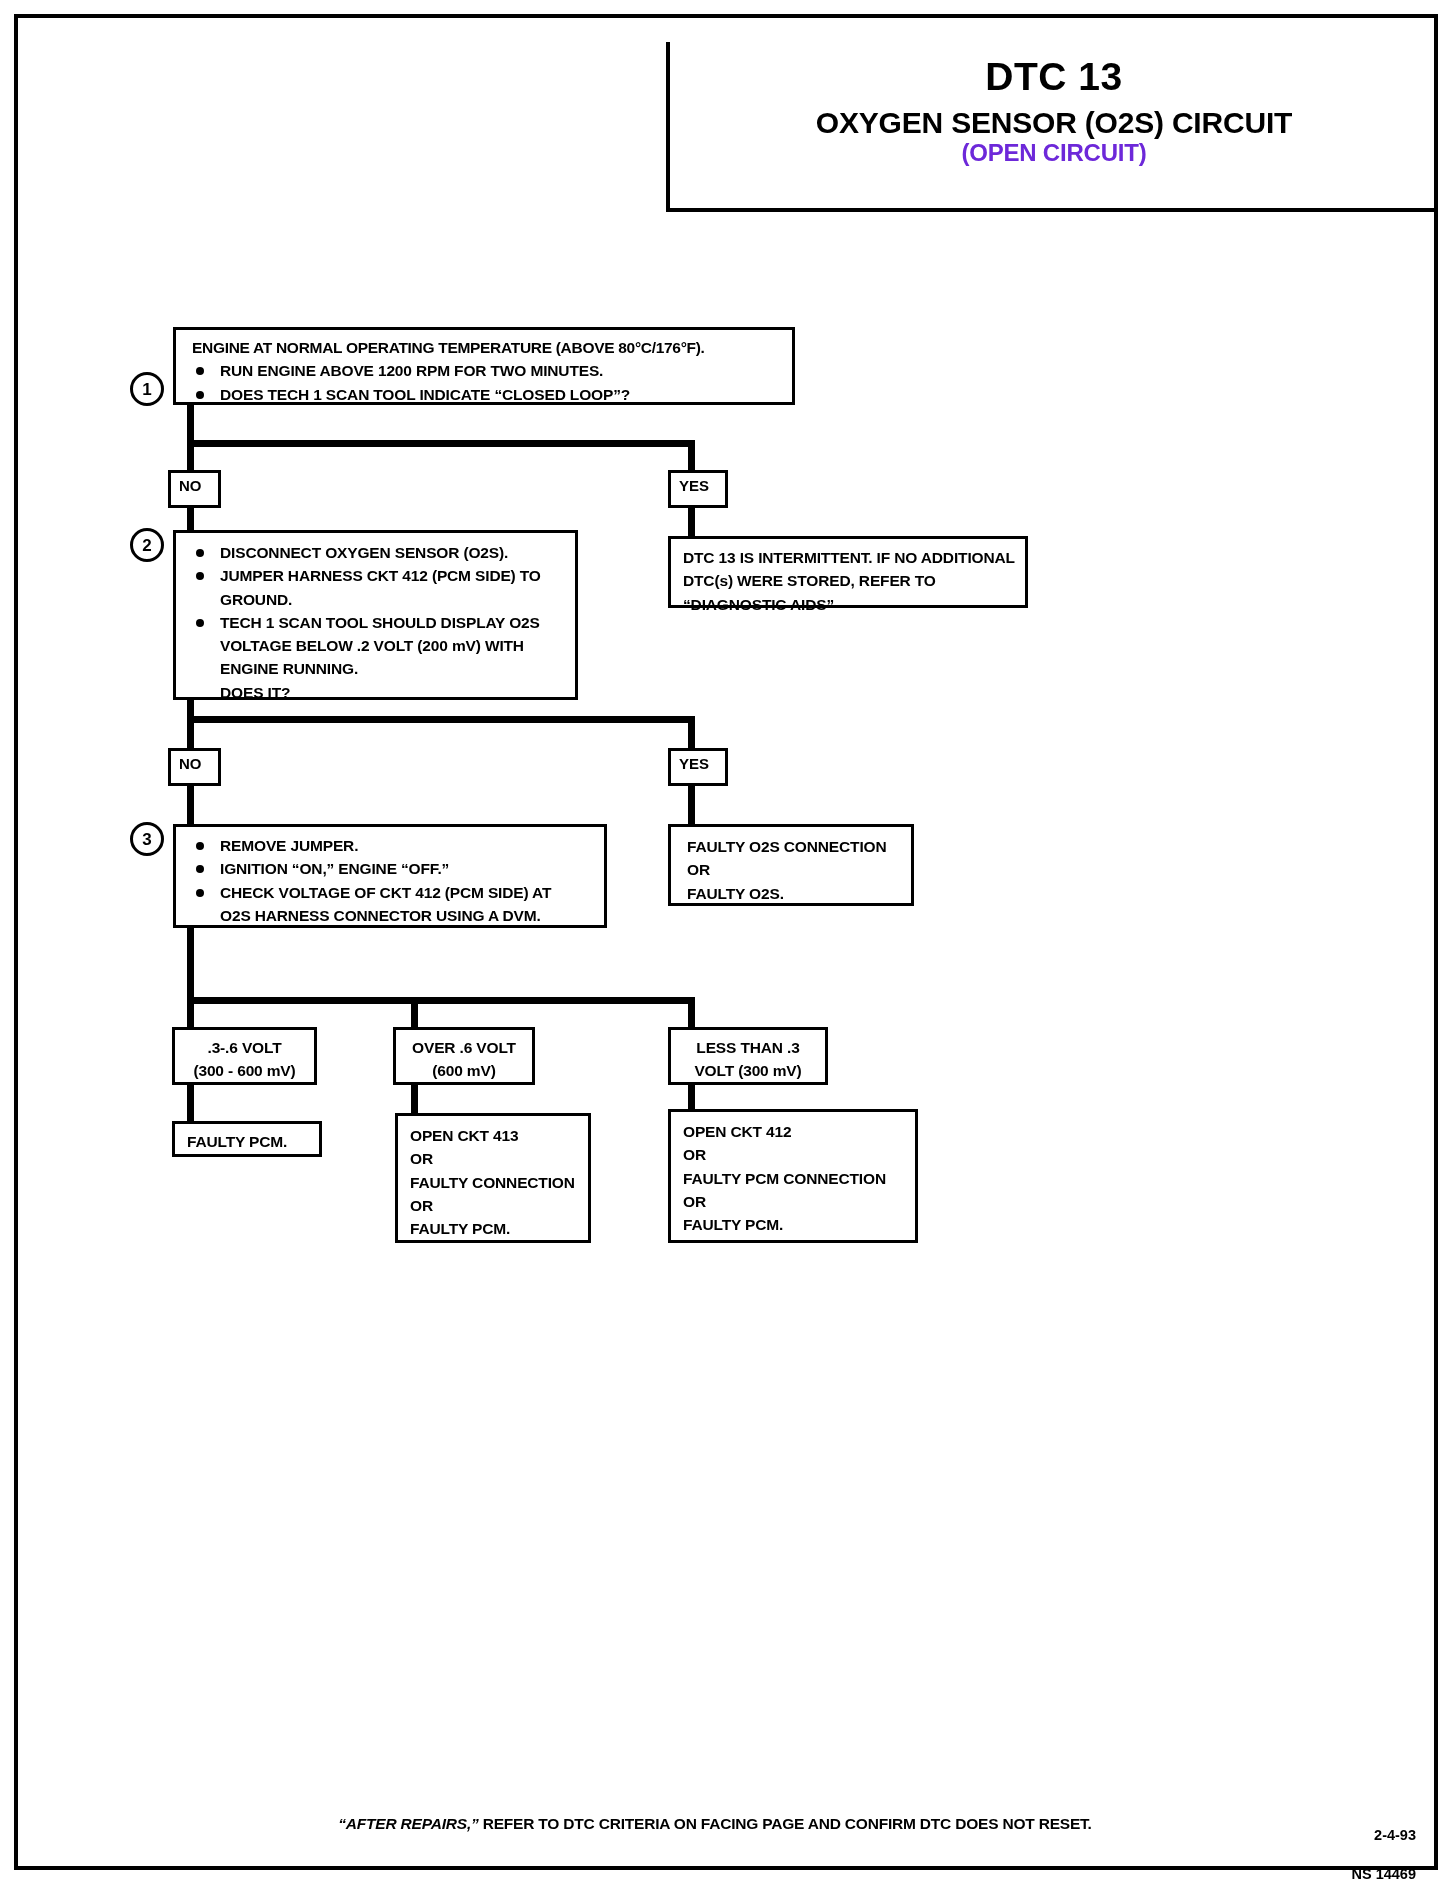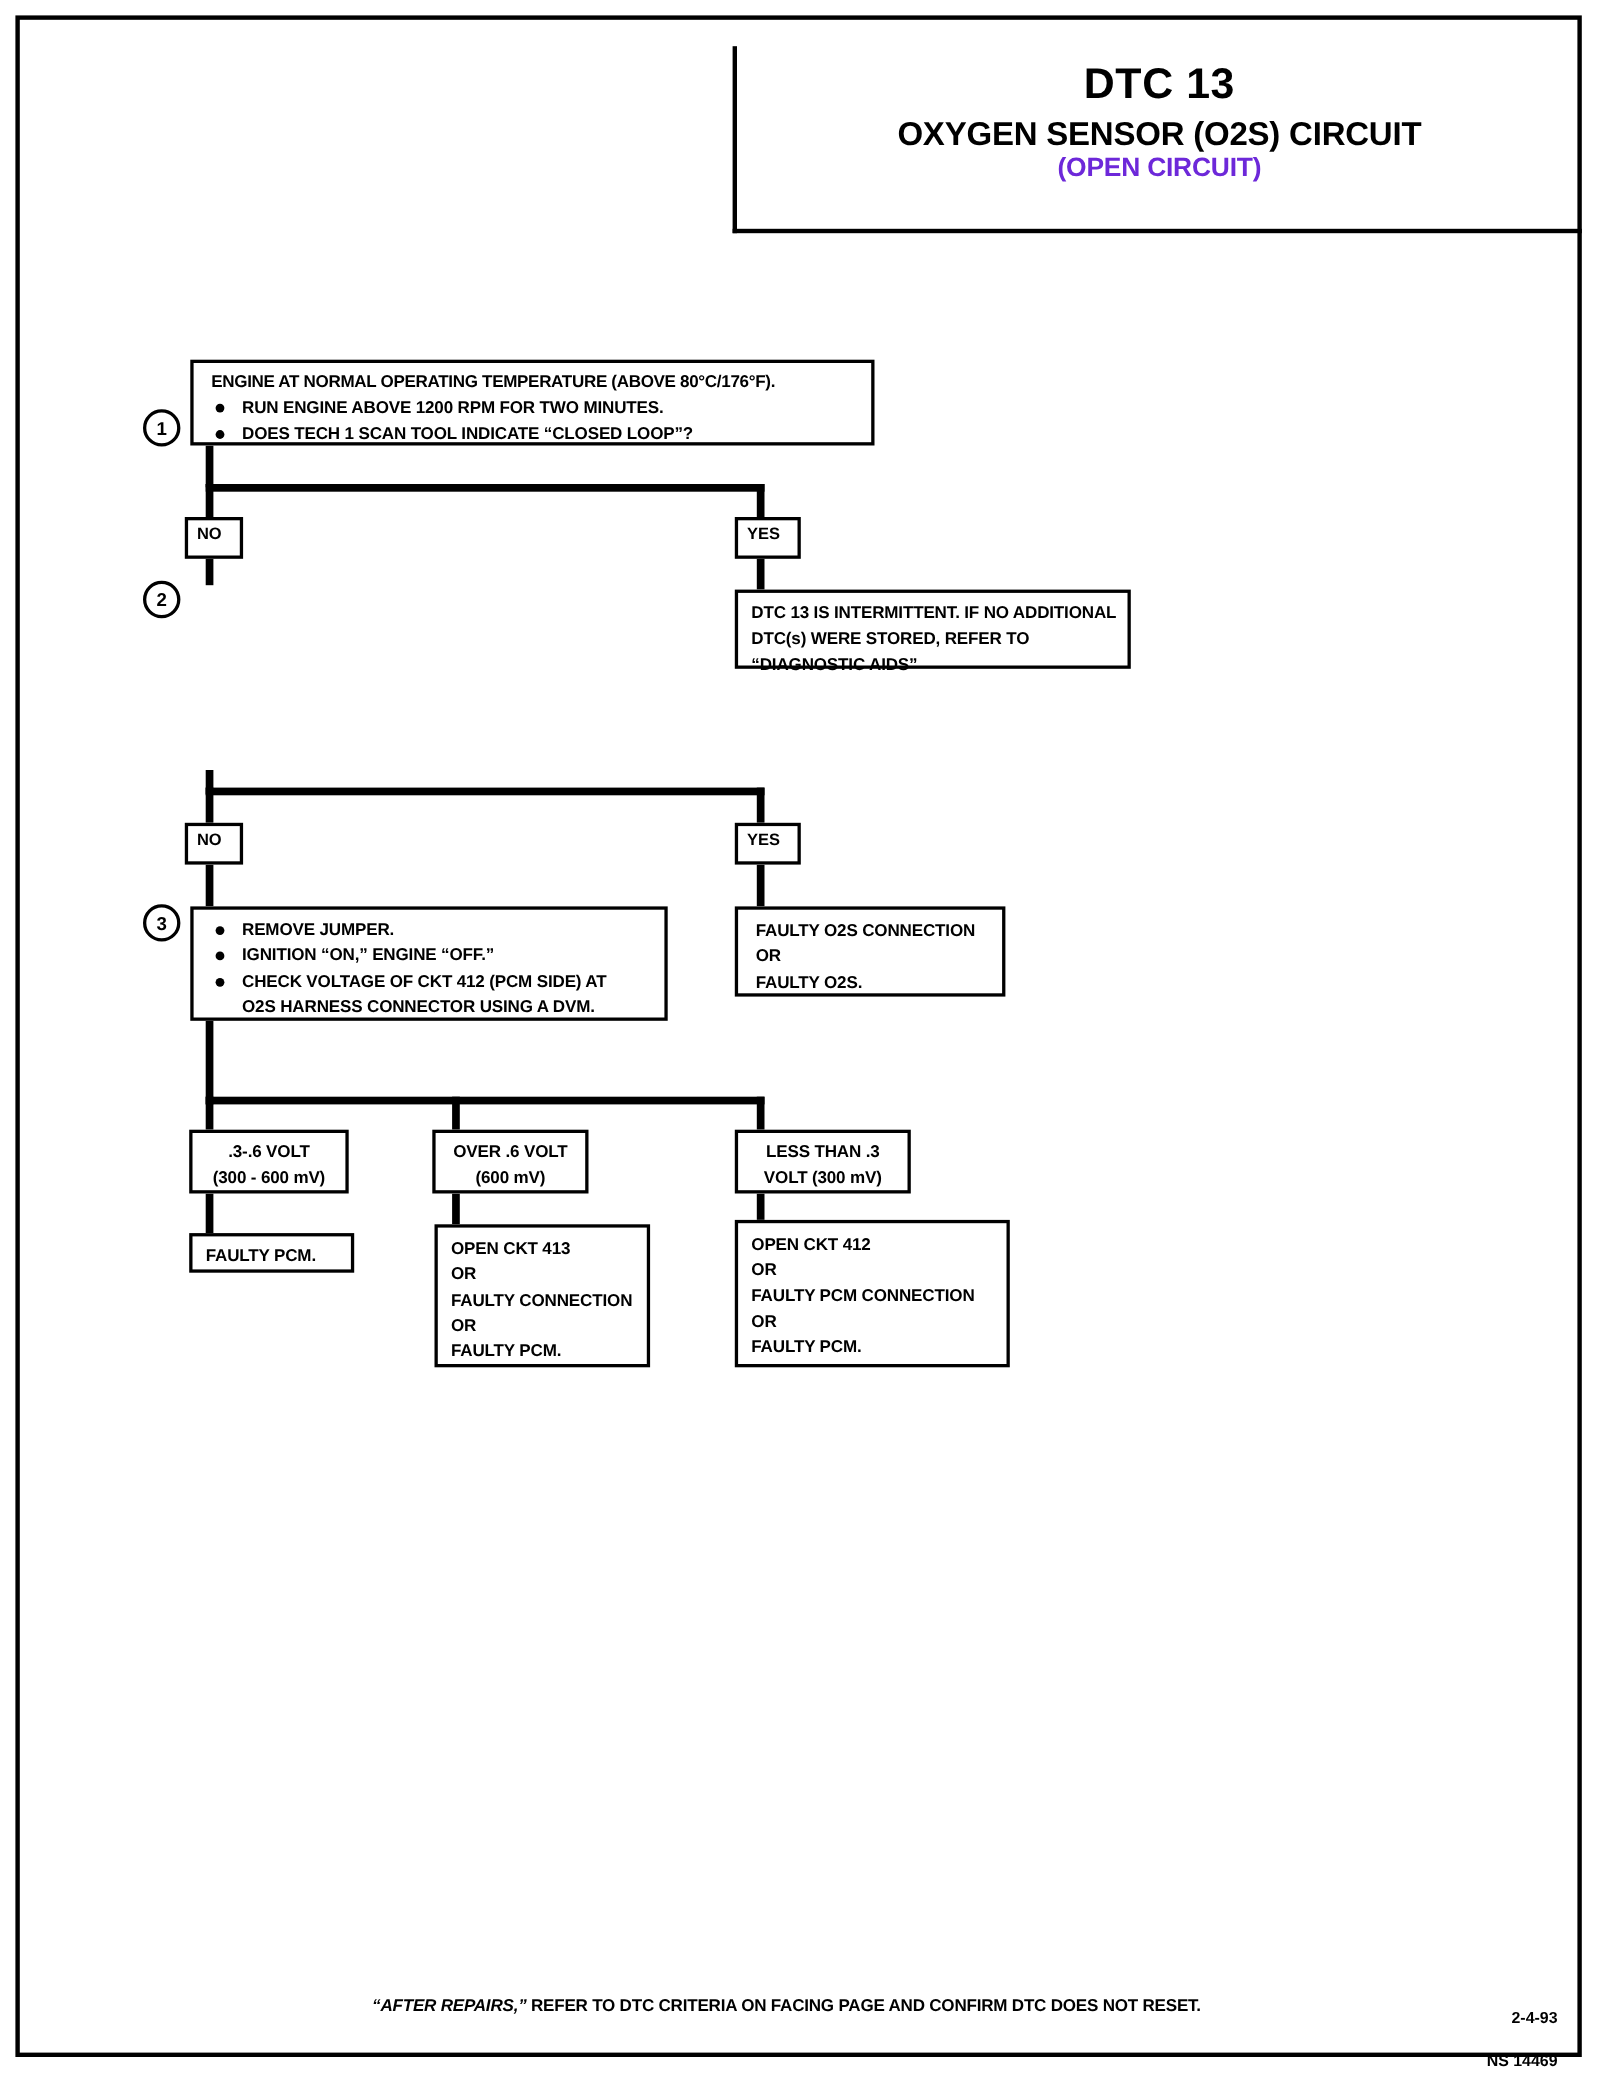--- a/index.html
+++ b/index.html
@@ -213,20 +213,31 @@
   <div class="ln" style="left:688px; top:440px; width:7px; height:30px;"></div>
 
   <div class="ynbox" style="left:168px; top:470px; width:53px; height:38px;">NO</div>
   <div class="ynbox" style="left:668px; top:470px; width:60px; height:38px;">YES</div>
 
   <div class="ln" style="left:187px; top:508px; width:7px; height:24px;"></div>
   <div class="ln" style="left:688px; top:508px; width:7px; height:28px;"></div>
 
   <div class="stepnum" style="left:130px; top:528px;">2</div>
 
+  <div class="fbox pad" style="left:173px; top:530px; width:405px; height:170px; padding-top:8px;">
+    <ul class="bl">
+      <li class="bullet">DISCONNECT OXYGEN SENSOR (O2S).</li>
+      <li class="bullet">JUMPER HARNESS CKT 412 (PCM SIDE) TO
+GROUND.</li>
+      <li class="bullet">TECH 1 SCAN TOOL SHOULD DISPLAY O2S
+VOLTAGE BELOW .2  VOLT (200 mV) WITH
+ENGINE RUNNING.</li>
+    </ul>
+    <div class="nobullet">DOES IT?</div>
+  </div>
 
   <div class="fbox pad" style="left:668px; top:536px; width:360px; height:72px; padding-top:7px;">
     <div class="plainline">DTC 13 IS INTERMITTENT.  IF NO ADDITIONAL
 DTC(s) WERE STORED, REFER TO
   “DIAGNOSTIC AIDS”</div>
   </div>
 
   <div class="ln" style="left:187px; top:700px; width:7px; height:22px;"></div>
   <div class="ln" style="left:187px; top:716px; width:508px; height:7px;"></div>
   <div class="ln" style="left:187px; top:716px; width:7px; height:32px;"></div>

